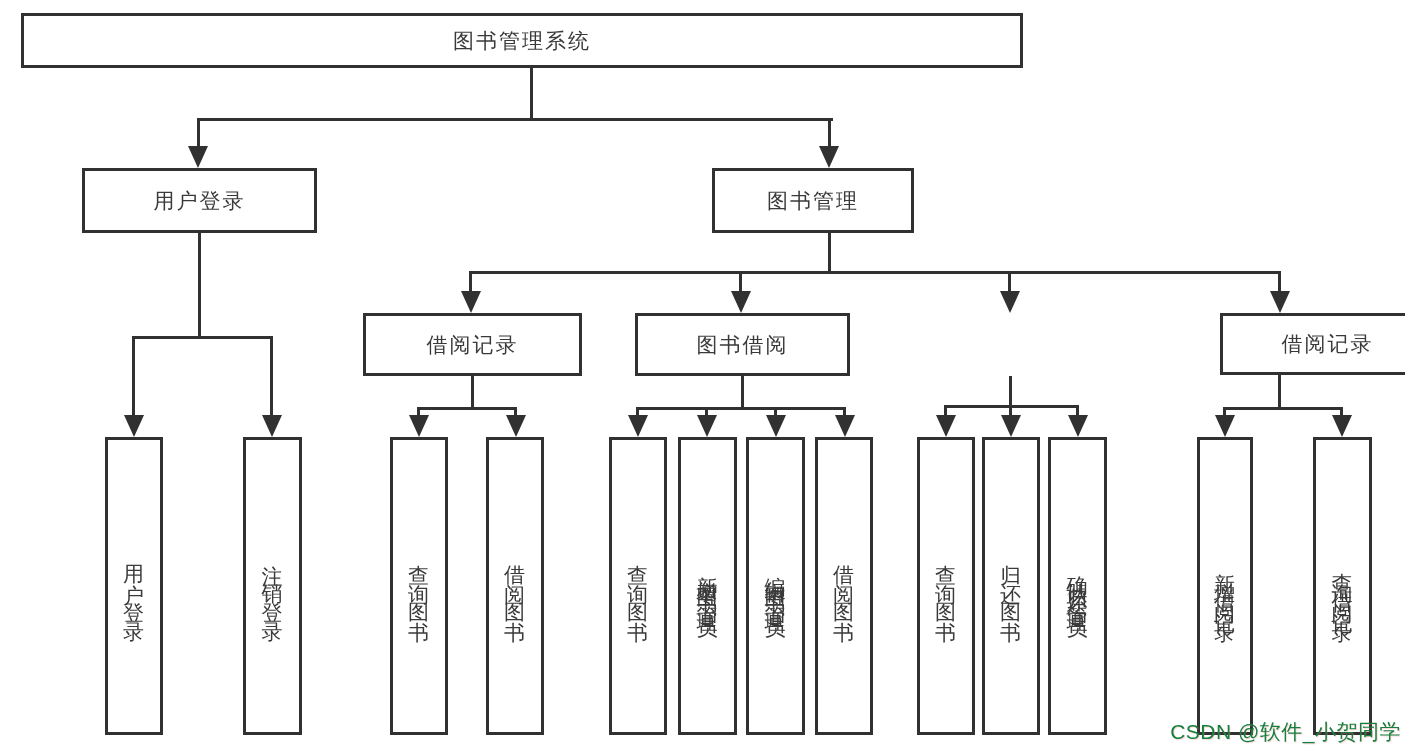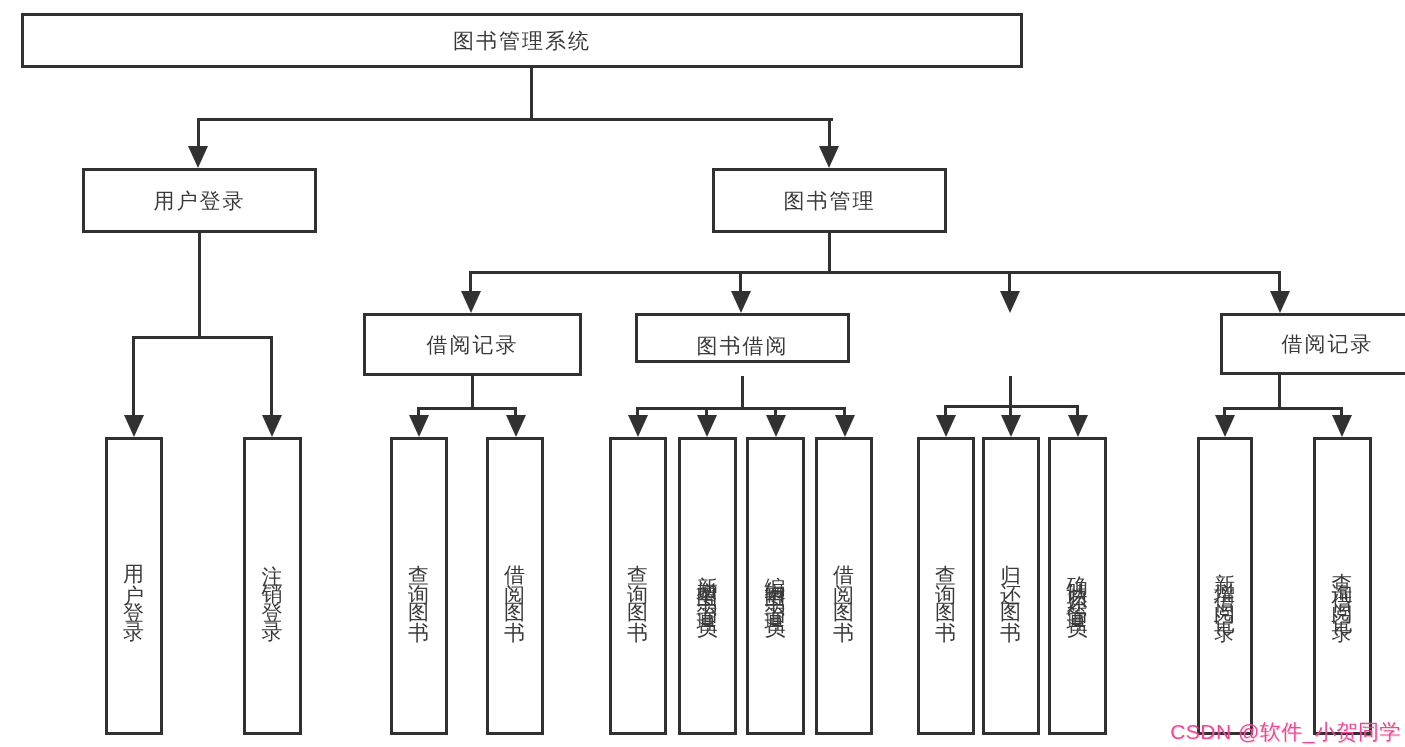--- a/index.html
+++ b/index.html
@@ -42,21 +42,21 @@
   .ah{
     position:absolute;width:0;height:0;z-index:1;
     border-left:10px solid transparent;
     border-right:10px solid transparent;
     border-top:22px solid #313131;
   }
   .watermark{
     position:absolute;
     right:4px;bottom:1px;
     font-size:21px;
-    color:#ec4899;
+    color:#15803d;
     letter-spacing:0.5px;
     text-shadow:1px 1px 0 rgba(250,120,130,0.28);
     z-index:3;
     white-space:nowrap;
   }
 </style>
 </head>
 <body>
 
 <div id="canvas">
@@ -68,21 +68,21 @@
   <div class="v" style="left:530px;top:68px;height:52px;"></div>
   <div class="h" style="left:197px;top:118px;width:636px;"></div>
   <div class="v" style="left:197px;top:118px;height:30px;"></div>
   <div class="ah" style="left:188px;top:146px;"></div>
   <div class="v" style="left:828px;top:118px;height:30px;"></div>
   <div class="ah" style="left:819px;top:146px;"></div>
 
   <div class="node" style="left:82px;top:168px;width:235px;height:65px;">
     <span>用户登录</span>
   </div>
-  <div class="node" style="left:712px;top:168px;width:235px;height:65px;">
+  <div class="node" style="left:712px;top:168px;width:202px;height:65px;">
     <span>图书管理</span>
   </div>
 
   <div class="v" style="left:198px;top:233px;height:103px;"></div>
   <div class="h" style="left:132px;top:336px;width:141px;"></div>
   <div class="v" style="left:132px;top:336px;height:80px;"></div>
   <div class="ah" style="left:124px;top:415px;"></div>
   <div class="v" style="left:270px;top:336px;height:80px;"></div>
   <div class="ah" style="left:262px;top:415px;"></div>
 
@@ -93,21 +93,21 @@
   <div class="v" style="left:739px;top:271px;height:22px;"></div>
   <div class="ah" style="left:731px;top:291px;"></div>
   <div class="v" style="left:1008px;top:271px;height:22px;"></div>
   <div class="ah" style="left:1000px;top:291px;"></div>
   <div class="v" style="left:1278px;top:271px;height:22px;"></div>
   <div class="ah" style="left:1270px;top:291px;"></div>
 
   <div class="node" style="left:363px;top:313px;width:219px;height:63px;">
     <span>借阅记录</span>
   </div>
-  <div class="node" style="left:635px;top:313px;width:215px;height:50px;align-items:flex-end;">
+  <div class="node" style="left:635px;top:313px;width:215px;height:63px;">
     <span>图书借阅</span>
   </div>
   <div class="node" style="left:1220px;top:313px;width:215px;height:62px;">
     <span>借阅记录</span>
   </div>
 
   <div class="v" style="left:471px;top:376px;height:31px;"></div>
   <div class="h" style="left:417px;top:407px;width:100px;"></div>
   <div class="v" style="left:417px;top:407px;height:10px;"></div>
   <div class="ah" style="left:409px;top:415px;"></div>

